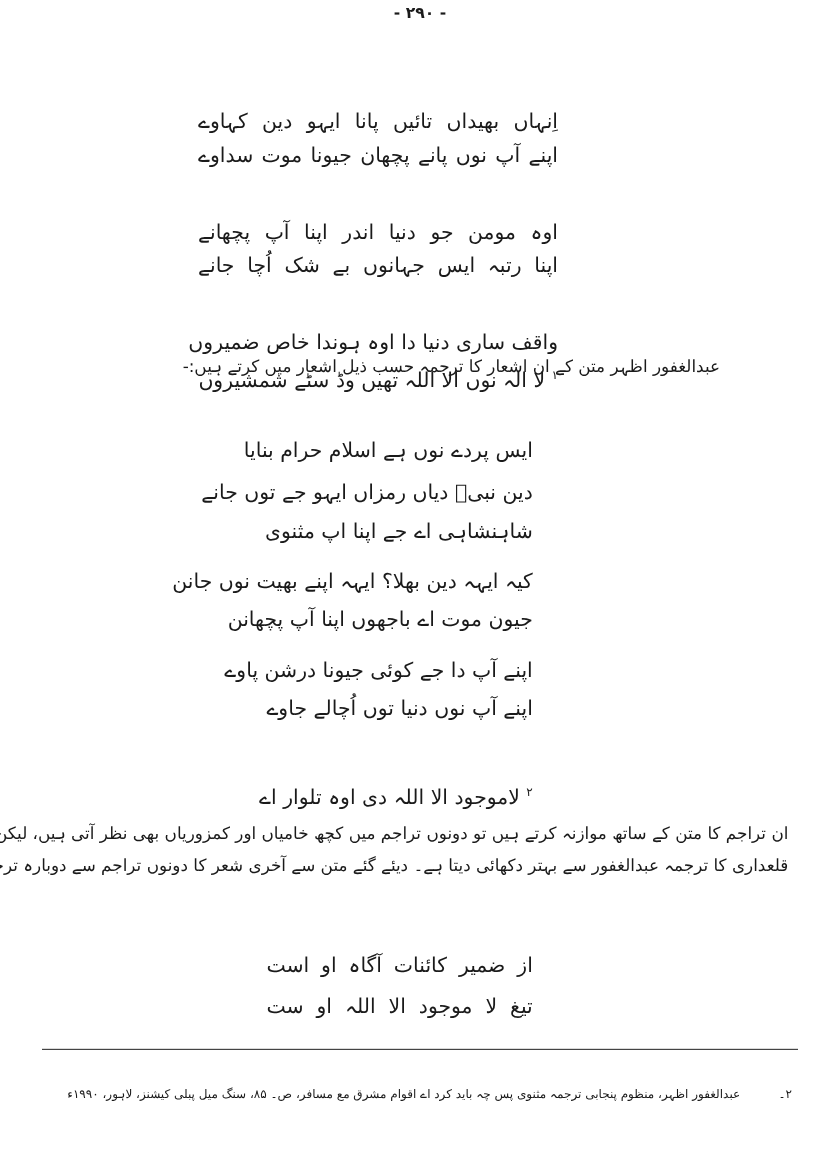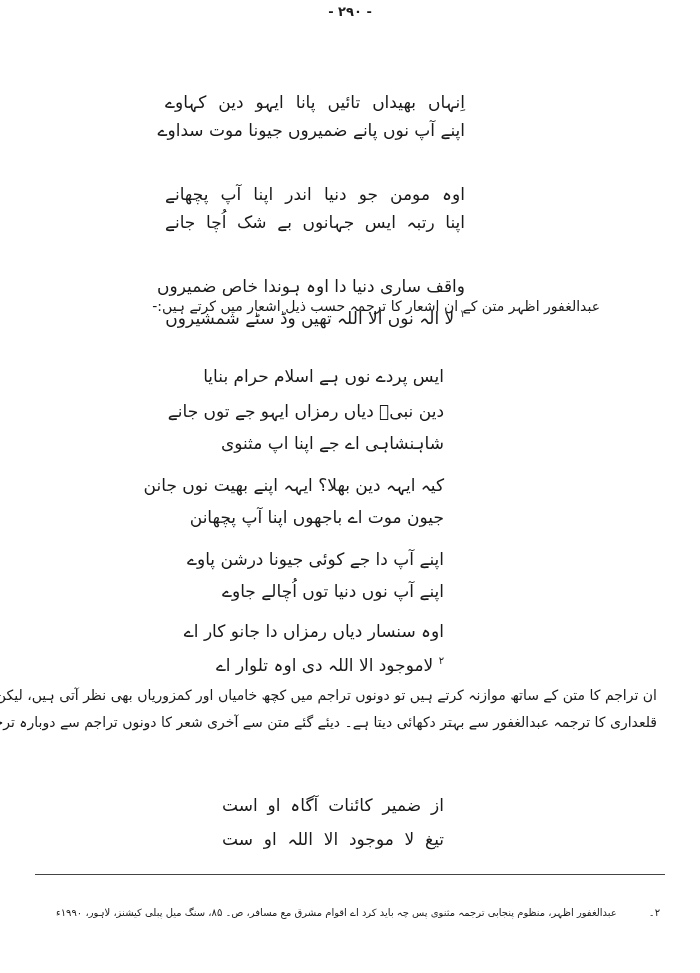--- a/index.html
+++ b/index.html
@@ -25,39 +25,38 @@
   sup { font-size: 10px; }
 </style>
 </head>
 <body>
 
 <div class="page">
 
   <div class="page-number">- ۲۹۰ -</div>
 
   <div class="verse v1" style="top:48px">اِنہاں بھیداں تائیں پانا ایہو دین کہاوے</div>
-  <div class="verse v1" style="top:76px">اپنے آپ نوں پانے ضمیروں جیونا موت سداوے</div>
+  <div class="verse v1" style="top:76px">اپنے آپ نوں پانے پچھان جیونا موت سداوے</div>
   <div class="verse v1" style="top:140px">اوہ مومن جو دنیا اندر اپنا آپ پچھانے</div>
   <div class="verse v1" style="top:168px">اپنا رتبہ ایس جہانوں بے شک اُچا جانے</div>
   <div class="verse v1" style="top:232px">واقف ساری دنیا دا اوہ ہوندا خاص ضمیروں</div>
   <div class="verse v1" style="top:260px; text-align-last:auto;">
     <sup>۱</sup>
     <span>لا الہ نوں الا اللہ تھیں وڈ سٹے شمشیروں</span>
   </div>
 
   <div class="intro">عبدالغفور اظہر متن کے ان اشعار کا ترجمہ حسب ذیل اشعار میں کرتے ہیں:-</div>
 
   <div class="verse v2" style="top:365px">ایس پردے نوں ہے اسلام حرام بنایا</div>
   <div class="verse v2" style="top:400px">دین نبیؐ دیاں رمزاں ایہو جے توں جانے</div>
   <div class="verse v2" style="top:432px">شاہنشاہی اے جے اپنا اپ مثنوی</div>
   <div class="verse v2" style="top:474px">کیہ ایہہ دین بھلا؟ ایہہ اپنے بھیت نوں جانن</div>
   <div class="verse v2" style="top:506px">جیون موت اے باجھوں اپنا آپ پچھانن</div>
   <div class="verse v2" style="top:548px">اپنے آپ دا جے کوئی جیونا درشن پاوے</div>
   <div class="verse v2" style="top:580px">اپنے آپ نوں دنیا توں اُچالے جاوے</div>
-  <div class="verse v2" style="top:620px">اوہ سنسار دیاں رمزاں دا جانو کار اے</div>
   <div class="verse v2" style="top:650px; text-align-last:auto;">
     <sup>۲</sup>
     <span>لاموجود الا اللہ دی اوہ تلوار اے</span>
   </div>
 
   <div class="para" style="top:682px">
     <span class="ln first">ان تراجم کا   متن کے ساتھ موازنہ کرتے ہیں تو دونوں تراجم میں کچھ خامیاں اور کمزوریاں بھی نظر آتی ہیں، لیکن احمد حسین</span>
     <span class="ln">قلعداری کا ترجمہ عبدالغفور سے بہتر دکھائی دیتا ہے۔ دیئے گئے متن سے آخری شعر کا دونوں تراجم سے دوبارہ ترجمہ دیکھتے ہیں، کہ اپنی</span>
   </div>
 

